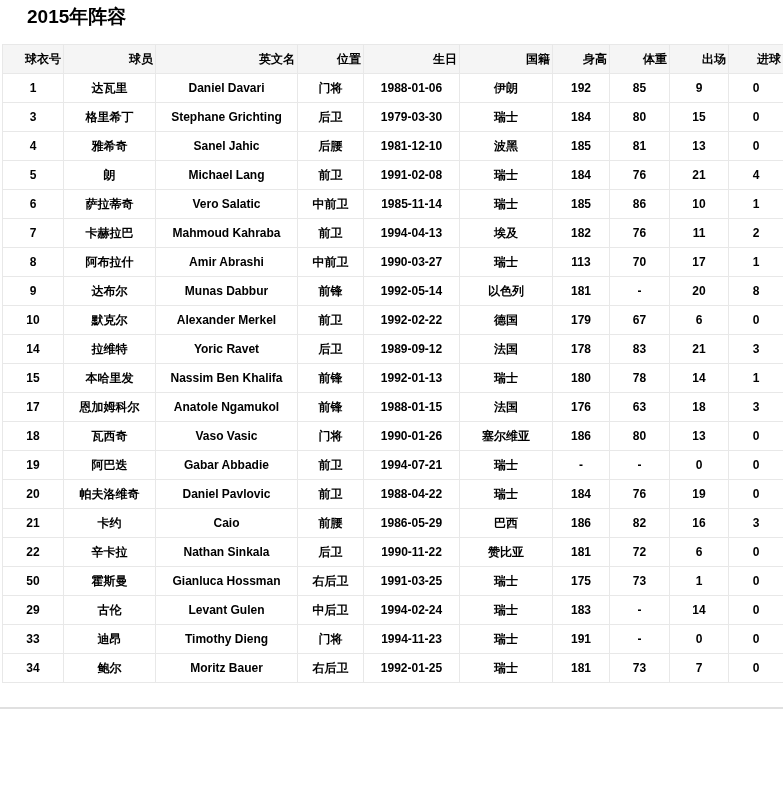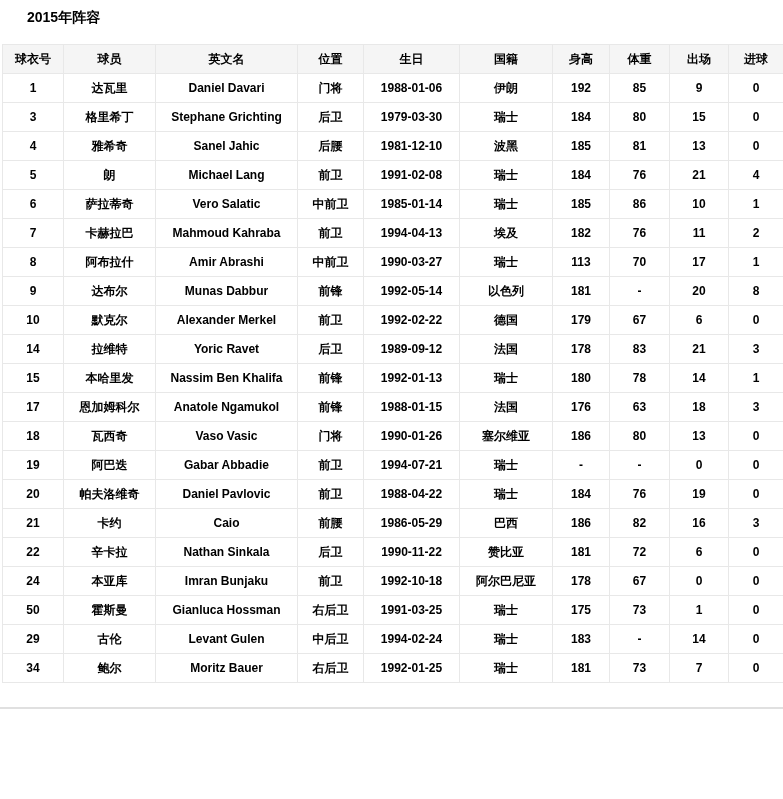--- a/index.html
+++ b/index.html
@@ -7,21 +7,21 @@
     padding: 0;
     background: #ffffff;
     width: 783px;
     height: 799px;
     overflow: hidden;
     font-family: "Liberation Sans", "DejaVu Sans", sans-serif;
     color: #000000;
   }
   .page-title {
     margin: 8px 0 0 27px;
-    font-size: 14px;
+    font-size: 19px;
     font-weight: bold;
     color: #000000;
     line-height: 18px;
   }
   table.squad-table {
     border-collapse: collapse;
     table-layout: fixed;
     margin: 18px 0 0 2px;
     width: 781px;
   }
@@ -33,20 +33,21 @@
     text-align: center;
     vertical-align: middle;
     font-size: 12px;
     font-weight: bold;
     color: #000000;
     white-space: nowrap;
     overflow: hidden;
   }
   table.squad-table thead th {
     background: #f5f5f5;
+    text-align: right;
   }
   table.squad-table tbody td {
     background: #ffffff;
   }
   .section-divider {
     margin-top: 24px;
     border-top: 2px solid #e0e0e0;
     width: 783px;
     height: 0;
   }
@@ -132,21 +133,21 @@
           <td>184</td>
           <td>76</td>
           <td>21</td>
           <td>4</td>
         </tr>
         <tr>
           <td>6</td>
           <td>萨拉蒂奇</td>
           <td>Vero Salatic</td>
           <td>中前卫</td>
-          <td>1985-01-14</td>
+          <td>1985-11-14</td>
           <td>瑞士</td>
           <td>185</td>
           <td>86</td>
           <td>10</td>
           <td>1</td>
         </tr>
         <tr>
           <td>7</td>
           <td>卡赫拉巴</td>
           <td>Mahmoud Kahraba</td>
@@ -284,32 +285,20 @@
           <td>Nathan Sinkala</td>
           <td>后卫</td>
           <td>1990-11-22</td>
           <td>赞比亚</td>
           <td>181</td>
           <td>72</td>
           <td>6</td>
           <td>0</td>
         </tr>
         <tr>
-          <td>24</td>
-          <td>本亚库</td>
-          <td>Imran Bunjaku</td>
-          <td>前卫</td>
-          <td>1992-10-18</td>
-          <td>阿尔巴尼亚</td>
-          <td>178</td>
-          <td>67</td>
-          <td>0</td>
-          <td>0</td>
-        </tr>
-        <tr>
           <td>50</td>
           <td>霍斯曼</td>
           <td>Gianluca Hossman</td>
           <td>右后卫</td>
           <td>1991-03-25</td>
           <td>瑞士</td>
           <td>175</td>
           <td>73</td>
           <td>1</td>
           <td>0</td>
@@ -320,20 +309,32 @@
           <td>Levant Gulen</td>
           <td>中后卫</td>
           <td>1994-02-24</td>
           <td>瑞士</td>
           <td>183</td>
           <td>-</td>
           <td>14</td>
           <td>0</td>
         </tr>
         <tr>
+          <td>33</td>
+          <td>迪昂</td>
+          <td>Timothy Dieng</td>
+          <td>门将</td>
+          <td>1994-11-23</td>
+          <td>瑞士</td>
+          <td>191</td>
+          <td>-</td>
+          <td>0</td>
+          <td>0</td>
+        </tr>
+        <tr>
           <td>34</td>
           <td>鲍尔</td>
           <td>Moritz Bauer</td>
           <td>右后卫</td>
           <td>1992-01-25</td>
           <td>瑞士</td>
           <td>181</td>
           <td>73</td>
           <td>7</td>
           <td>0</td>

